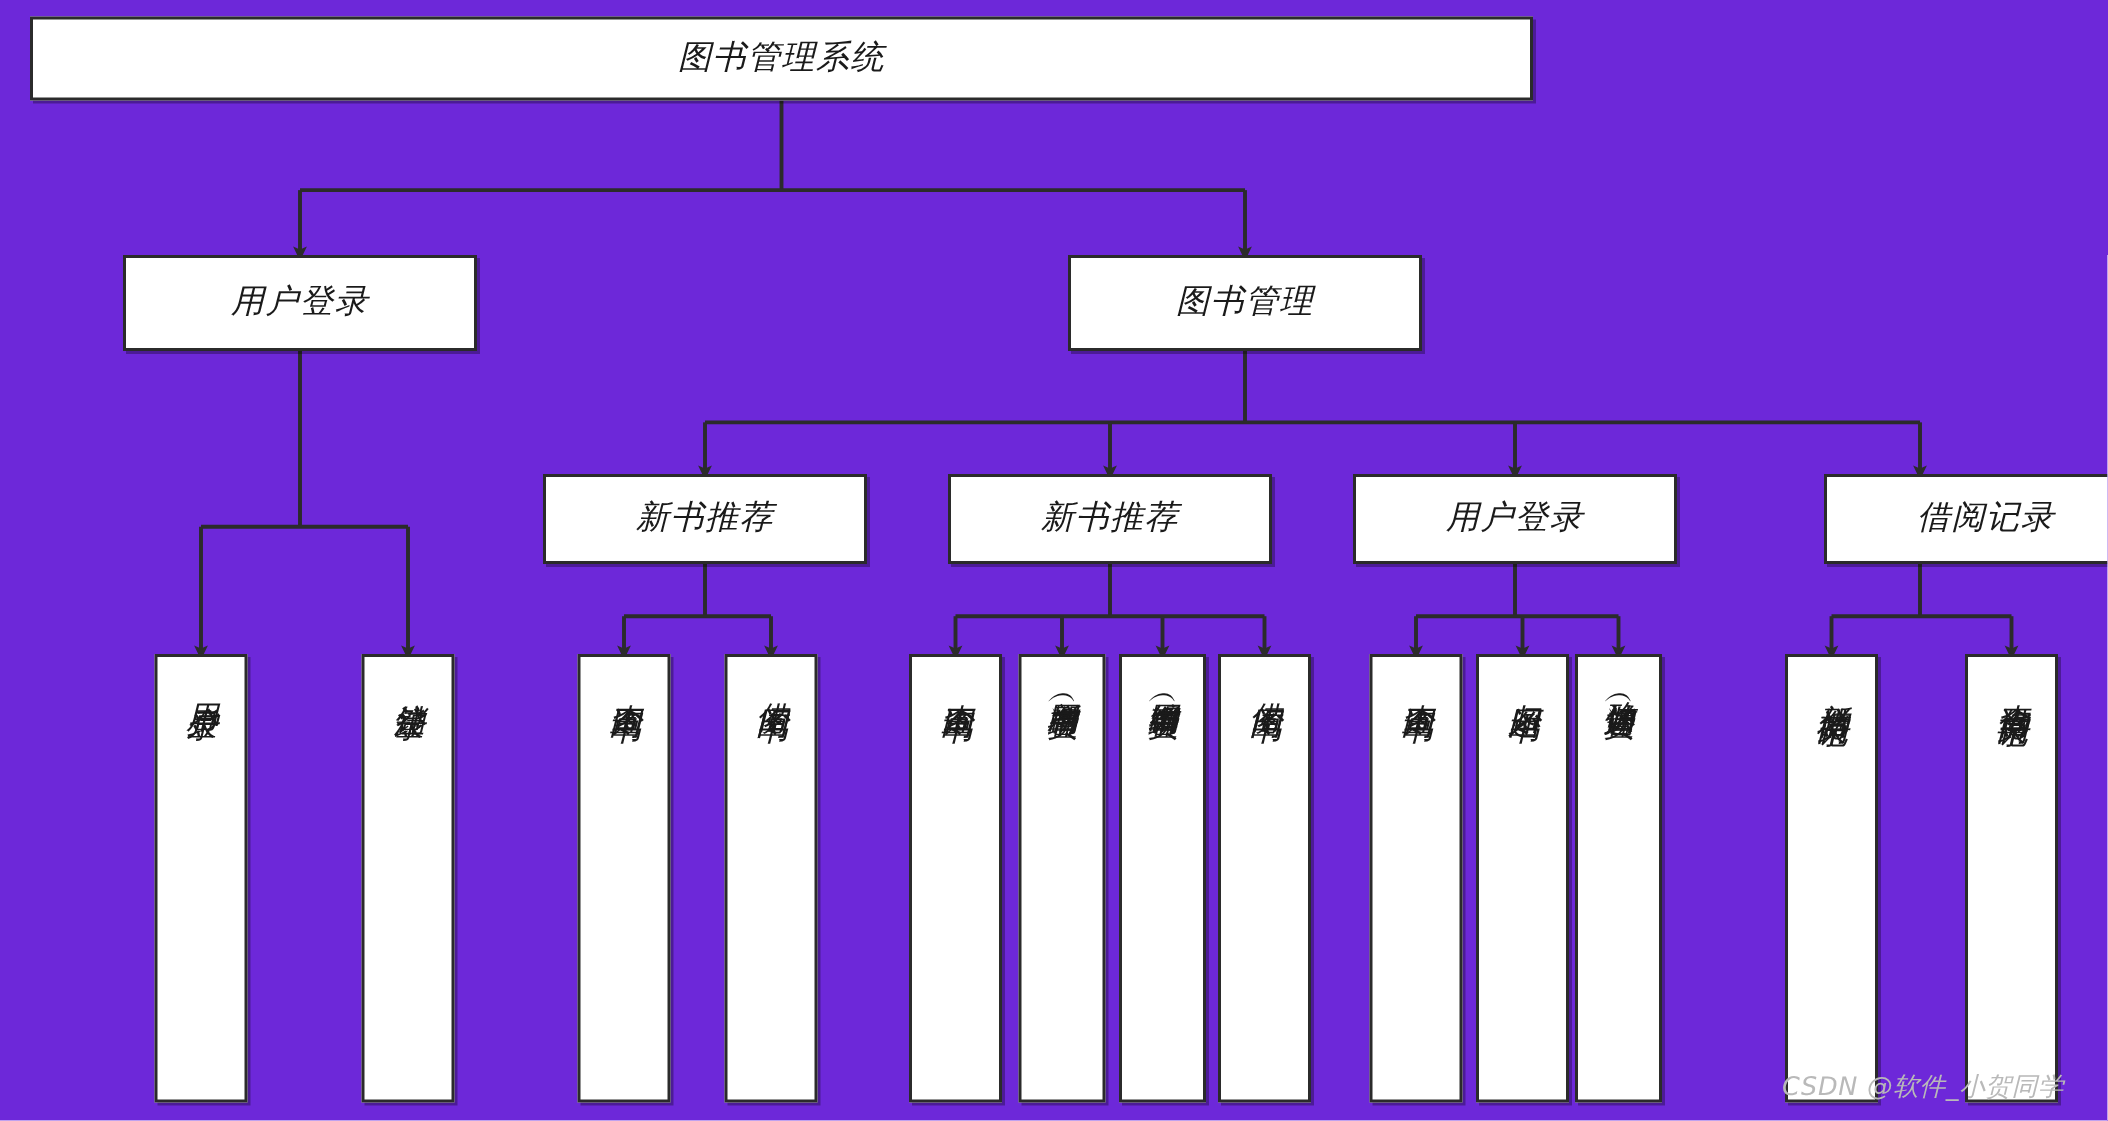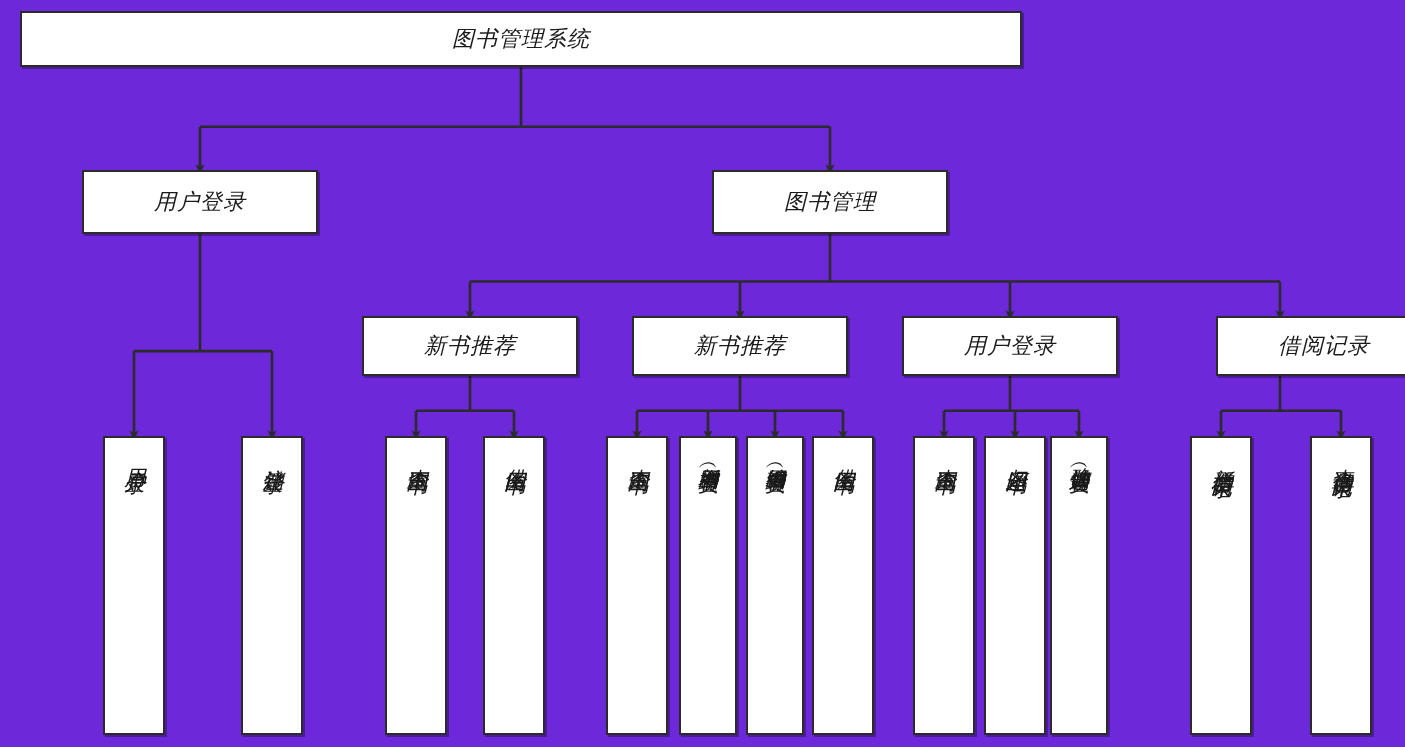--- a/index.html
+++ b/index.html
@@ -177,14 +177,15 @@
   <div class="node vert tall" id="node-leaf-10" style="left: 1050px; top: 436px; width: 58px; height: 299px;">
     <span class="vlabel">确认归还（管理员）</span>
   </div>
   <div class="node vert" id="node-leaf-11" style="left: 1190px; top: 436px; width: 62px; height: 299px;">
     <span class="vlabel">新增借阅记录</span>
   </div>
   <div class="node vert" id="node-leaf-12" style="left: 1310px; top: 436px; width: 62px; height: 299px;">
     <span class="vlabel">查询借阅记录</span>
   </div>
 
+  <div class="watermark">CSDN @软件_小贺同学</div>
 
 </div>
 
 </body></html>

